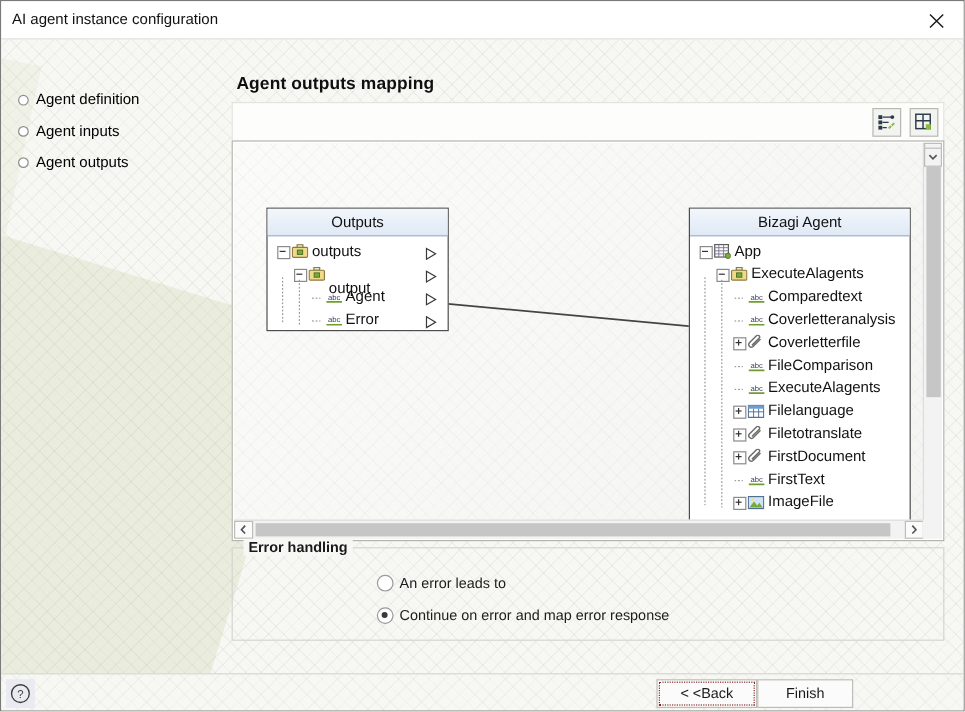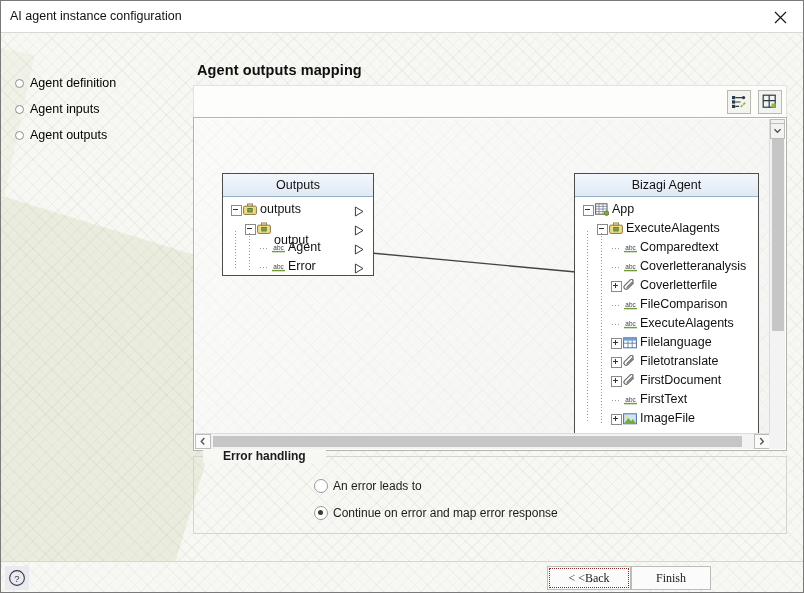--- a/index.html
+++ b/index.html
@@ -82,21 +82,21 @@
   .hsb{position:absolute;left:1px;bottom:1px;width:575px;height:16px;background:#f3f3f3;
        border-top:1px solid #dcdcdc;box-sizing:border-box;}
   .hsb .btn{position:absolute;top:0;width:16px;height:15px;}
   .hsb .thumb{position:absolute;left:18px;top:2px;width:529px;height:11px;background:#c6c6c6;}
   .sbcorner{position:absolute;right:1px;bottom:1px;width:16px;height:16px;background:#f3f3f3;}
   .chev{fill:none;stroke:#555;stroke-width:1.6;}
 
   
   .group{position:absolute;left:192px;top:455px;width:594px;height:78px;
          border:1px solid #d5d5d0;box-sizing:border-box;background:transparent;}
-  .group-title{position:absolute;left:202px;top:448px;background:#f7f7f3;padding:0 20px;
+  .group-title{position:absolute;left:202px;top:448px;background:#f7f7f3;padding:0 4px;
                font-size:12px;font-weight:bold;color:#1a1a1a;}
   .radio-row{position:absolute;display:flex;align-items:center;gap:5px;font-size:12px;color:#1b1b1b;cursor:default;}
   .radio{width:12px;height:12px;border:1px solid #9a9a9a;border-radius:50%;background:#fff;flex:none;position:relative;}
   .radio.on:after{content:"";position:absolute;left:2.5px;top:2.5px;width:5px;height:5px;
                   border-radius:50%;background:#3a3a3a;}
   .ddl{position:absolute;left:513px;top:472px;width:204px;height:25px;background:#efefef;
        border:1px solid #cfcfcf;box-sizing:border-box;}
   .ddl .txt{position:absolute;left:7px;top:5px;font-size:12px;color:#9a9a9a;}
   .ddl .arrowbox{position:absolute;right:1px;top:1px;width:21px;height:21px;background:#e6e6e6;
                  border-left:1px solid #d4d4d4;}
@@ -105,21 +105,21 @@
   .footer{position:absolute;left:0;top:560px;width:802px;height:31px;background:#f7f7f3;
           border-top:1px solid #d6d6d2;box-sizing:border-box;}
   .footer .hatch2{position:absolute;inset:0;
      background-image:
        repeating-linear-gradient(45deg, rgba(150,150,140,.07) 0 1px, transparent 1px 9px),
        repeating-linear-gradient(-45deg, rgba(150,150,140,.07) 0 1px, transparent 1px 9px);}
   .helpbtn{position:absolute;left:4px;top:4px;width:24px;height:24px;background:#e9eaf2;cursor:default;}
   .helpbtn svg{position:absolute;left:3px;top:3px;}
   .btn{position:absolute;top:4px;height:24px;background:#fbfbfb;border:1px solid #bdbdb8;
        box-sizing:border-box;font-size:12px;color:#1a1a1a;cursor:default;
-       display:flex;align-items:center;justify-content:center;font-family:Liberation Serif, serif;}
+       display:flex;align-items:center;justify-content:center;font-family:Liberation Sans, sans-serif;}
   .btn.focus{outline:1px dotted #8a2a2a;outline-offset:-3px;}
 </style>
 </head>
 <body>
 
 <div id="app">
 
   <div class="titlebar">
     <span class="tb-text">AI agent instance configuration</span>
     <div class="close-btn">

